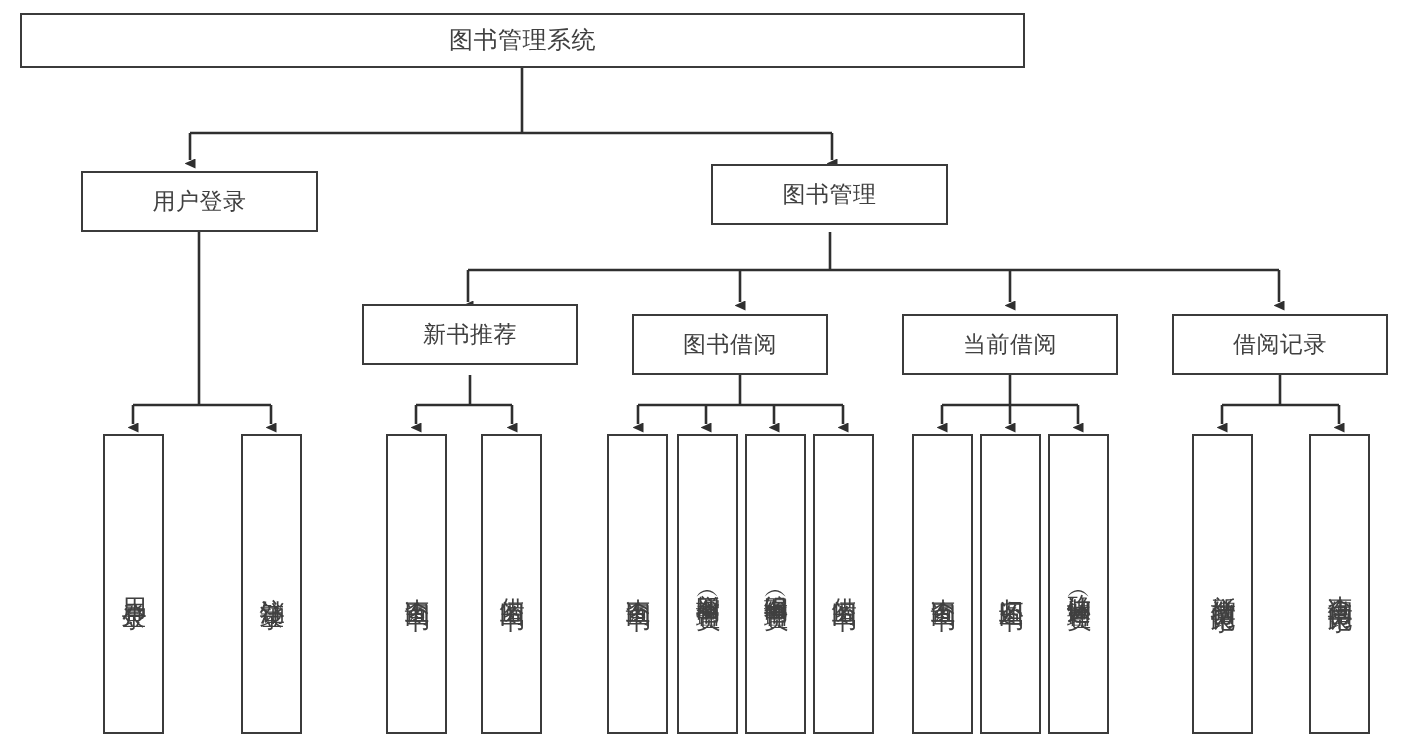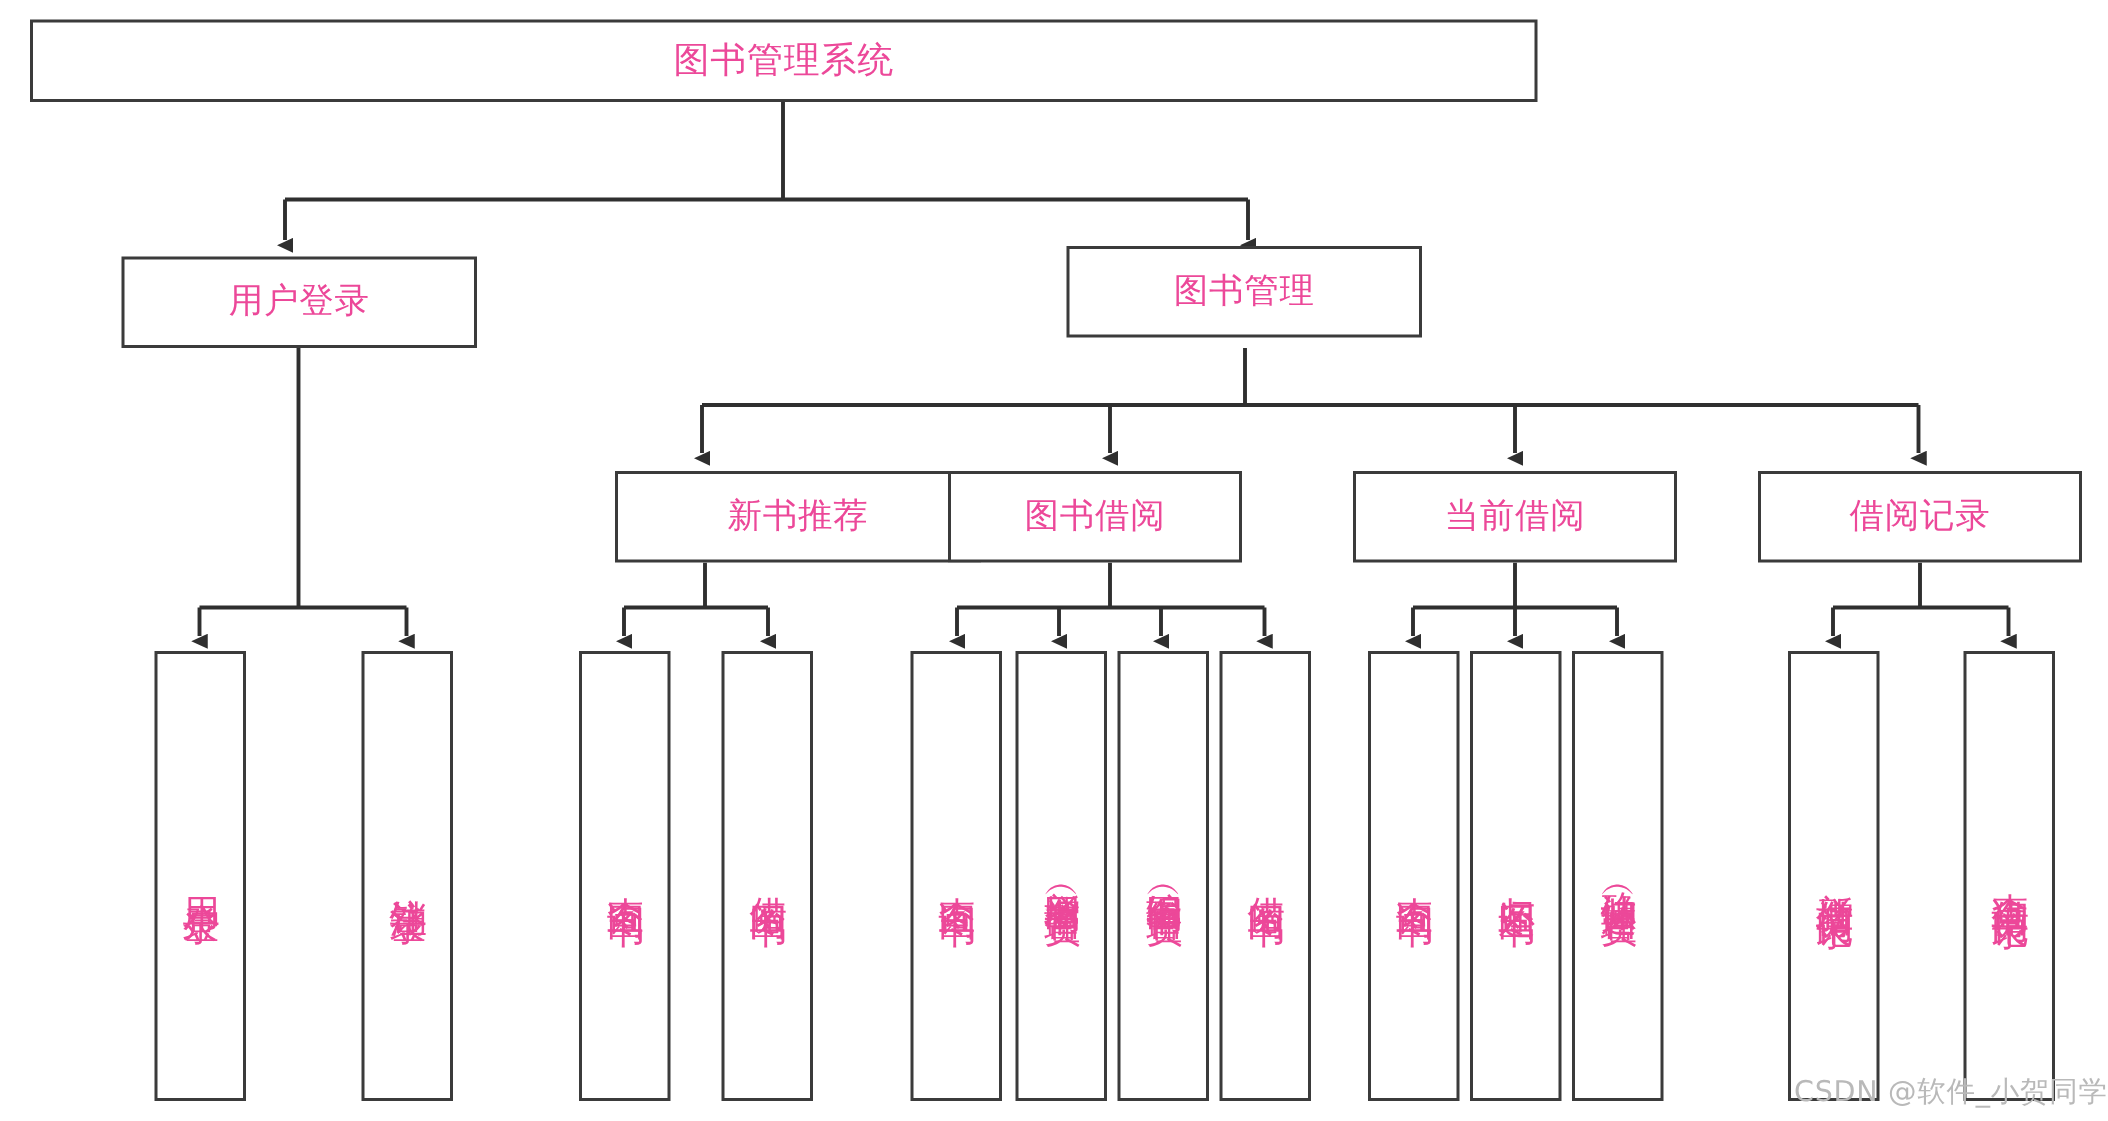--- a/index.html
+++ b/index.html
@@ -27,21 +27,21 @@
     pointer-events: none;
   }
   .node {
     position: absolute;
     box-sizing: border-box;
     background: #ffffff;
     border: 2px solid #3b3b3b;
     display: flex;
     align-items: center;
     justify-content: center;
-    color: #ec4899;
+    color: #404040;
   }
   .node .label {
     display: block;
     text-align: center;
     line-height: 1.18;
     letter-spacing: 0.5px;
   }
   
   .node.horiz .label {
     writing-mode: horizontal-tb;
@@ -134,21 +134,21 @@
   </div>
 
   <div class="node horiz" style="left:81px; top:171px; width:237px; height:61px;">
     <span class="label">用户登录</span>
   </div>
 
   <div class="node horiz" style="left:711px; top:164px; width:237px; height:61px;">
     <span class="label">图书管理</span>
   </div>
 
-  <div class="node horiz" style="left:362px; top:314px; width:244px; height:61px;margin-left:48px;">
+  <div class="node horiz" style="left:362px; top:304px; width:216px; height:61px;">
     <span class="label">新书推荐</span>
   </div>
 
   <div class="node horiz" style="left:632px; top:314px; width:196px; height:61px;">
     <span class="label">图书借阅</span>
   </div>
 
   <div class="node horiz" style="left:1172px; top:314px; width:216px; height:61px;">
     <span class="label">借阅记录</span>
   </div>
@@ -202,15 +202,14 @@
   </div>
 
   <div class="node vert" style="left:1192px; top:434px; width:61px; height:300px;">
     <span class="label">新增借阅记录</span>
   </div>
 
   <div class="node vert" style="left:1309px; top:434px; width:61px; height:300px;">
     <span class="label">查询借阅记录</span>
   </div>
 
-  <div class="watermark" style="left:1196px; top:715px;">CSDN @软件_小贺同学</div>
 
 </div>
 
 </body></html>

